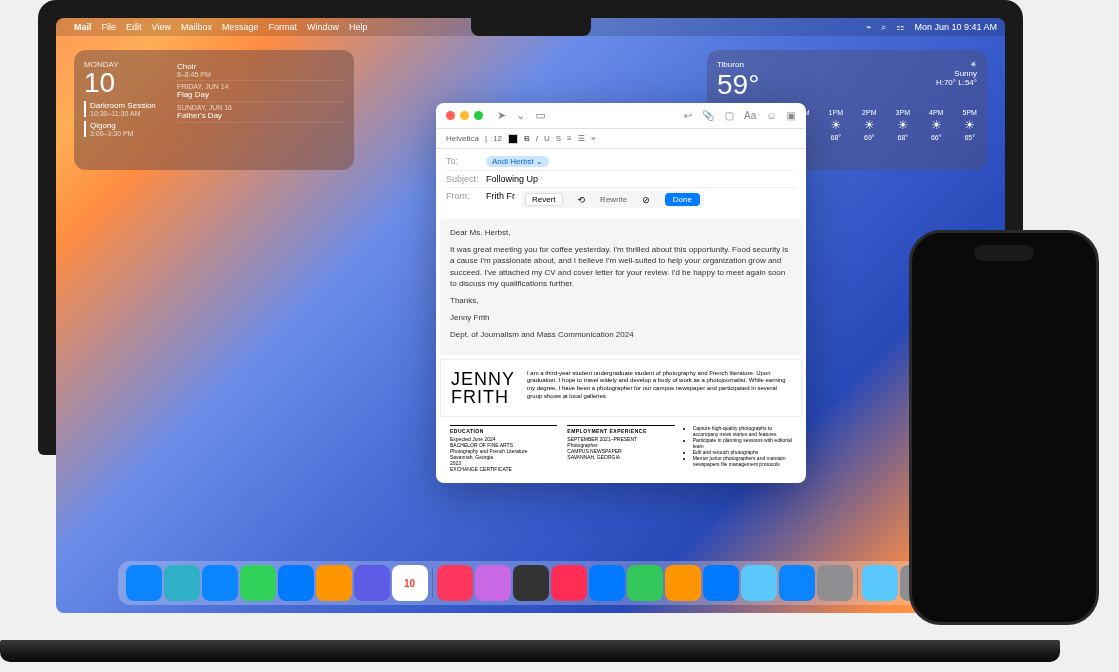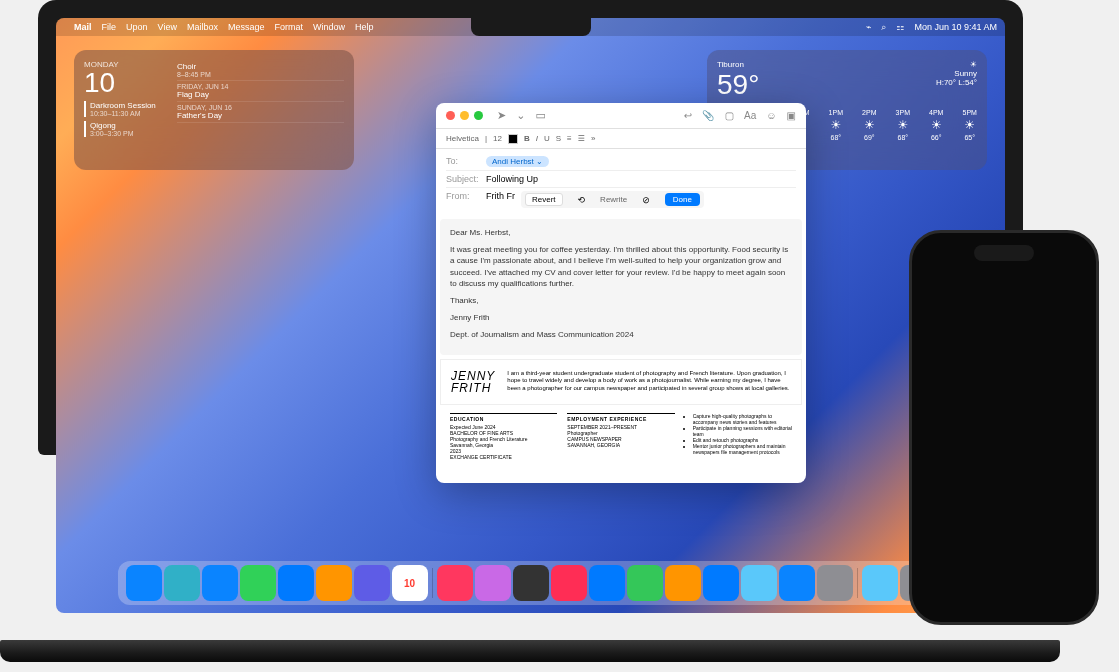--- a/index.html
+++ b/index.html
@@ -55,21 +55,21 @@
 .mail-recipient { background:#cce4ff; color:#0066cc; padding:1px 6px; border-radius:8px; font-size:8px; }
 .rewrite-bar { display:flex; align-items:center; gap:15px; background:#f5f5f5; border-radius:4px; padding:2px 4px; margin-left:6px; }
 .rewrite-btn { font-size:8px; padding:1px 6px; border-radius:3px; background:#fff; border:1px solid #ddd; }
 .rewrite-center { font-size:8px; color:#666; flex:1; text-align:center; }
 .rewrite-done { background:#007aff; color:#fff; border:none; font-size:8px; padding:2px 8px; border-radius:4px; }
 .mail-body { padding:8px 10px; font-size:8px; line-height:1.4; color:#333; background:#f5f5f5; margin:4px; border-radius:4px; }
 .mail-body p { margin-bottom:6px; }
 
 
 .cv-preview { margin:4px; background:#fff; border:1px solid #eee; padding:10px; display:flex; gap:12px; }
-.cv-name { font-size:12px; font-weight:300; letter-spacing:1px; line-height:1;font-style:italic; }
+.cv-name { font-size:18px; font-weight:300; letter-spacing:1px; line-height:1; }
 .cv-bio { font-size:6px; line-height:1.3; flex:1; }
 .cv-sections { display:flex; gap:10px; margin-top:8px; font-size:5px; }
 .cv-section { flex:1; }
 .cv-section h4 { font-size:5px; border-top:1px solid #000; padding-top:2px; margin-bottom:2px; letter-spacing:0.5px; }
 .cv-section ul { list-style:disc; margin-left:8px; }
 
 
 .dock { position:absolute; bottom:8px; left:50%; transform:translateX(-50%); height:44px; background:rgba(255,255,255,0.25); backdrop-filter:blur(30px); border-radius:12px; padding:4px 8px; display:flex; align-items:center; gap:2px; }
 .dock-icon { width:36px; height:36px; border-radius:8px; display:flex; align-items:center; justify-content:center; font-size:18px; color:#fff; }
 .dock-sep { width:1px; height:30px; background:rgba(0,0,0,0.2); margin:0 2px; }
@@ -86,21 +86,21 @@
 
 <div class="macbook">
   <div class="screen">
     <div class="notch"></div>
 
     <div class="menubar">
       <div class="menu-left">
         <span class="apple-logo"></span>
         <span style="font-weight:600">Mail</span>
         <span>File</span>
-        <span>Upon</span>
+        <span>Edit</span>
         <span>View</span>
         <span>Mailbox</span>
         <span>Message</span>
         <span>Format</span>
         <span>Window</span>
         <span>Help</span>
       </div>
       <div class="menu-right">
         <span>⌁</span>
         <span>⌕</span>

